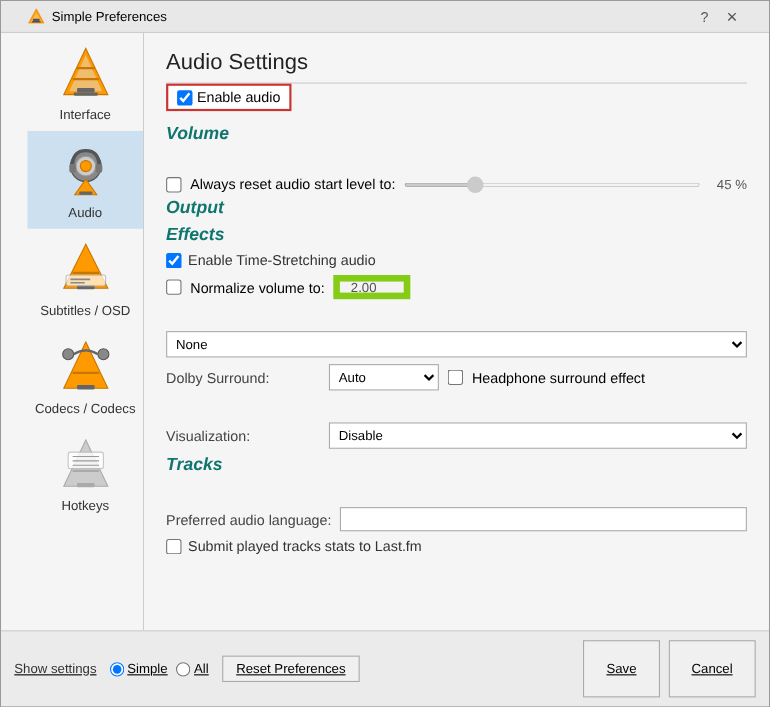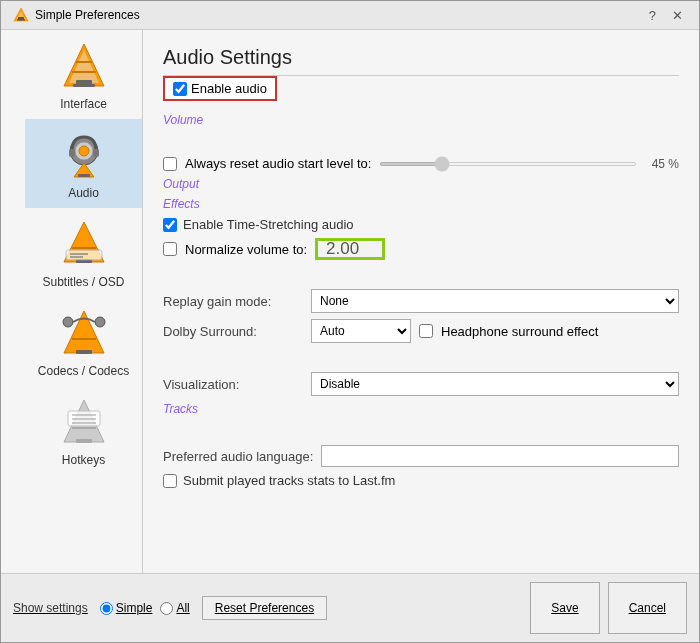--- a/index.html
+++ b/index.html
@@ -17,21 +17,21 @@
       height: 643px;
       background: #f0f0f0;
       border: 1px solid #999;
       box-shadow: 2px 2px 8px rgba(0,0,0,0.3);
       display: flex;
       flex-direction: column;
     }
     .title-bar {
       background: #e8e8e8;
       border-bottom: 1px solid #ccc;
-      padding: 6px 12px;
+      padding: 6px 24px;
       display: flex;
       align-items: center;
       justify-content: space-between;
     }
     .title-bar-left {
       display: flex;
       align-items: center;
       gap: 6px;
     }
     .title-bar-title {
@@ -50,21 +50,21 @@
       background: none;
       border: none;
       padding: 0 4px;
     }
     .window-body {
       display: flex;
       flex: 1;
       overflow: hidden;
     }
     .sidebar {
-      width: 142px;
+      width: 130px;
       background: #f5f5f5;
       border-right: 1px solid #ccc;
       display: flex;
       flex-direction: column;
       overflow-y: auto;
       padding-left: 24px;
     }
     .sidebar-item {
       display: flex;
       flex-direction: column;
@@ -98,25 +98,26 @@
     .enable-audio-box {
       border: 2px solid #cc3333;
       background: #fff;
       display: inline-flex;
       align-items: center;
       gap: 4px;
       padding: 3px 8px;
       margin-bottom: 10px;
     }
     .section-label {
-      font-size: 12px;
-      color: #8b5cf6;
+      font-size: 16px;
+      color: #0f766e;
       font-style: italic;
       margin-bottom: 6px;
       margin-top: 2px;
+      font-weight: bold;
     }
     .row {
       display: flex;
       align-items: center;
       margin-bottom: 6px;
       gap: 8px;
       margin-top: 29px;
     }
     .row-label {
       min-width: 140px;
@@ -165,23 +166,23 @@
       cursor: pointer;
     }
     input[type="checkbox"] {
       width: 14px;
       height: 14px;
       cursor: pointer;
     }
     .number-input {
       width: 70px;
       height: 22px;
-      border: 3px solid #84cc16;
+      border: 6px solid #84cc16;
       padding: 0 4px;
-      font-size: 17px;
+      font-size: 12px;
       text-align: center;
     }
     .dolby-row {
       display: flex;
       align-items: center;
       gap: 8px;
       margin-bottom: 6px;
     }
     .dolby-label {
       min-width: 140px;
@@ -390,21 +391,20 @@
       <div class="checkbox-row">
         <input type="checkbox" id="timeStretch" checked="" style="">
         <label for="timeStretch">Enable Time-Stretching audio</label>
       </div>
       <div class="normalize-row">
         <input type="checkbox" id="normalize" style="">
         <label for="normalize">Normalize volume to:</label>
         <input type="number" class="number-input" value="2.00" step="0.1" disabled="" style="">
       </div>
       <div class="row">
-        <span class="row-label">Replay gain mode:</span>
         <select class="select-full">
           <option>None</option>
           <option>Track</option>
           <option>Album</option>
         </select>
       </div>
       <div class="dolby-row">
         <span class="dolby-label">Dolby Surround:</span>
         <select style="width:80px;">
           <option>Auto</option>

